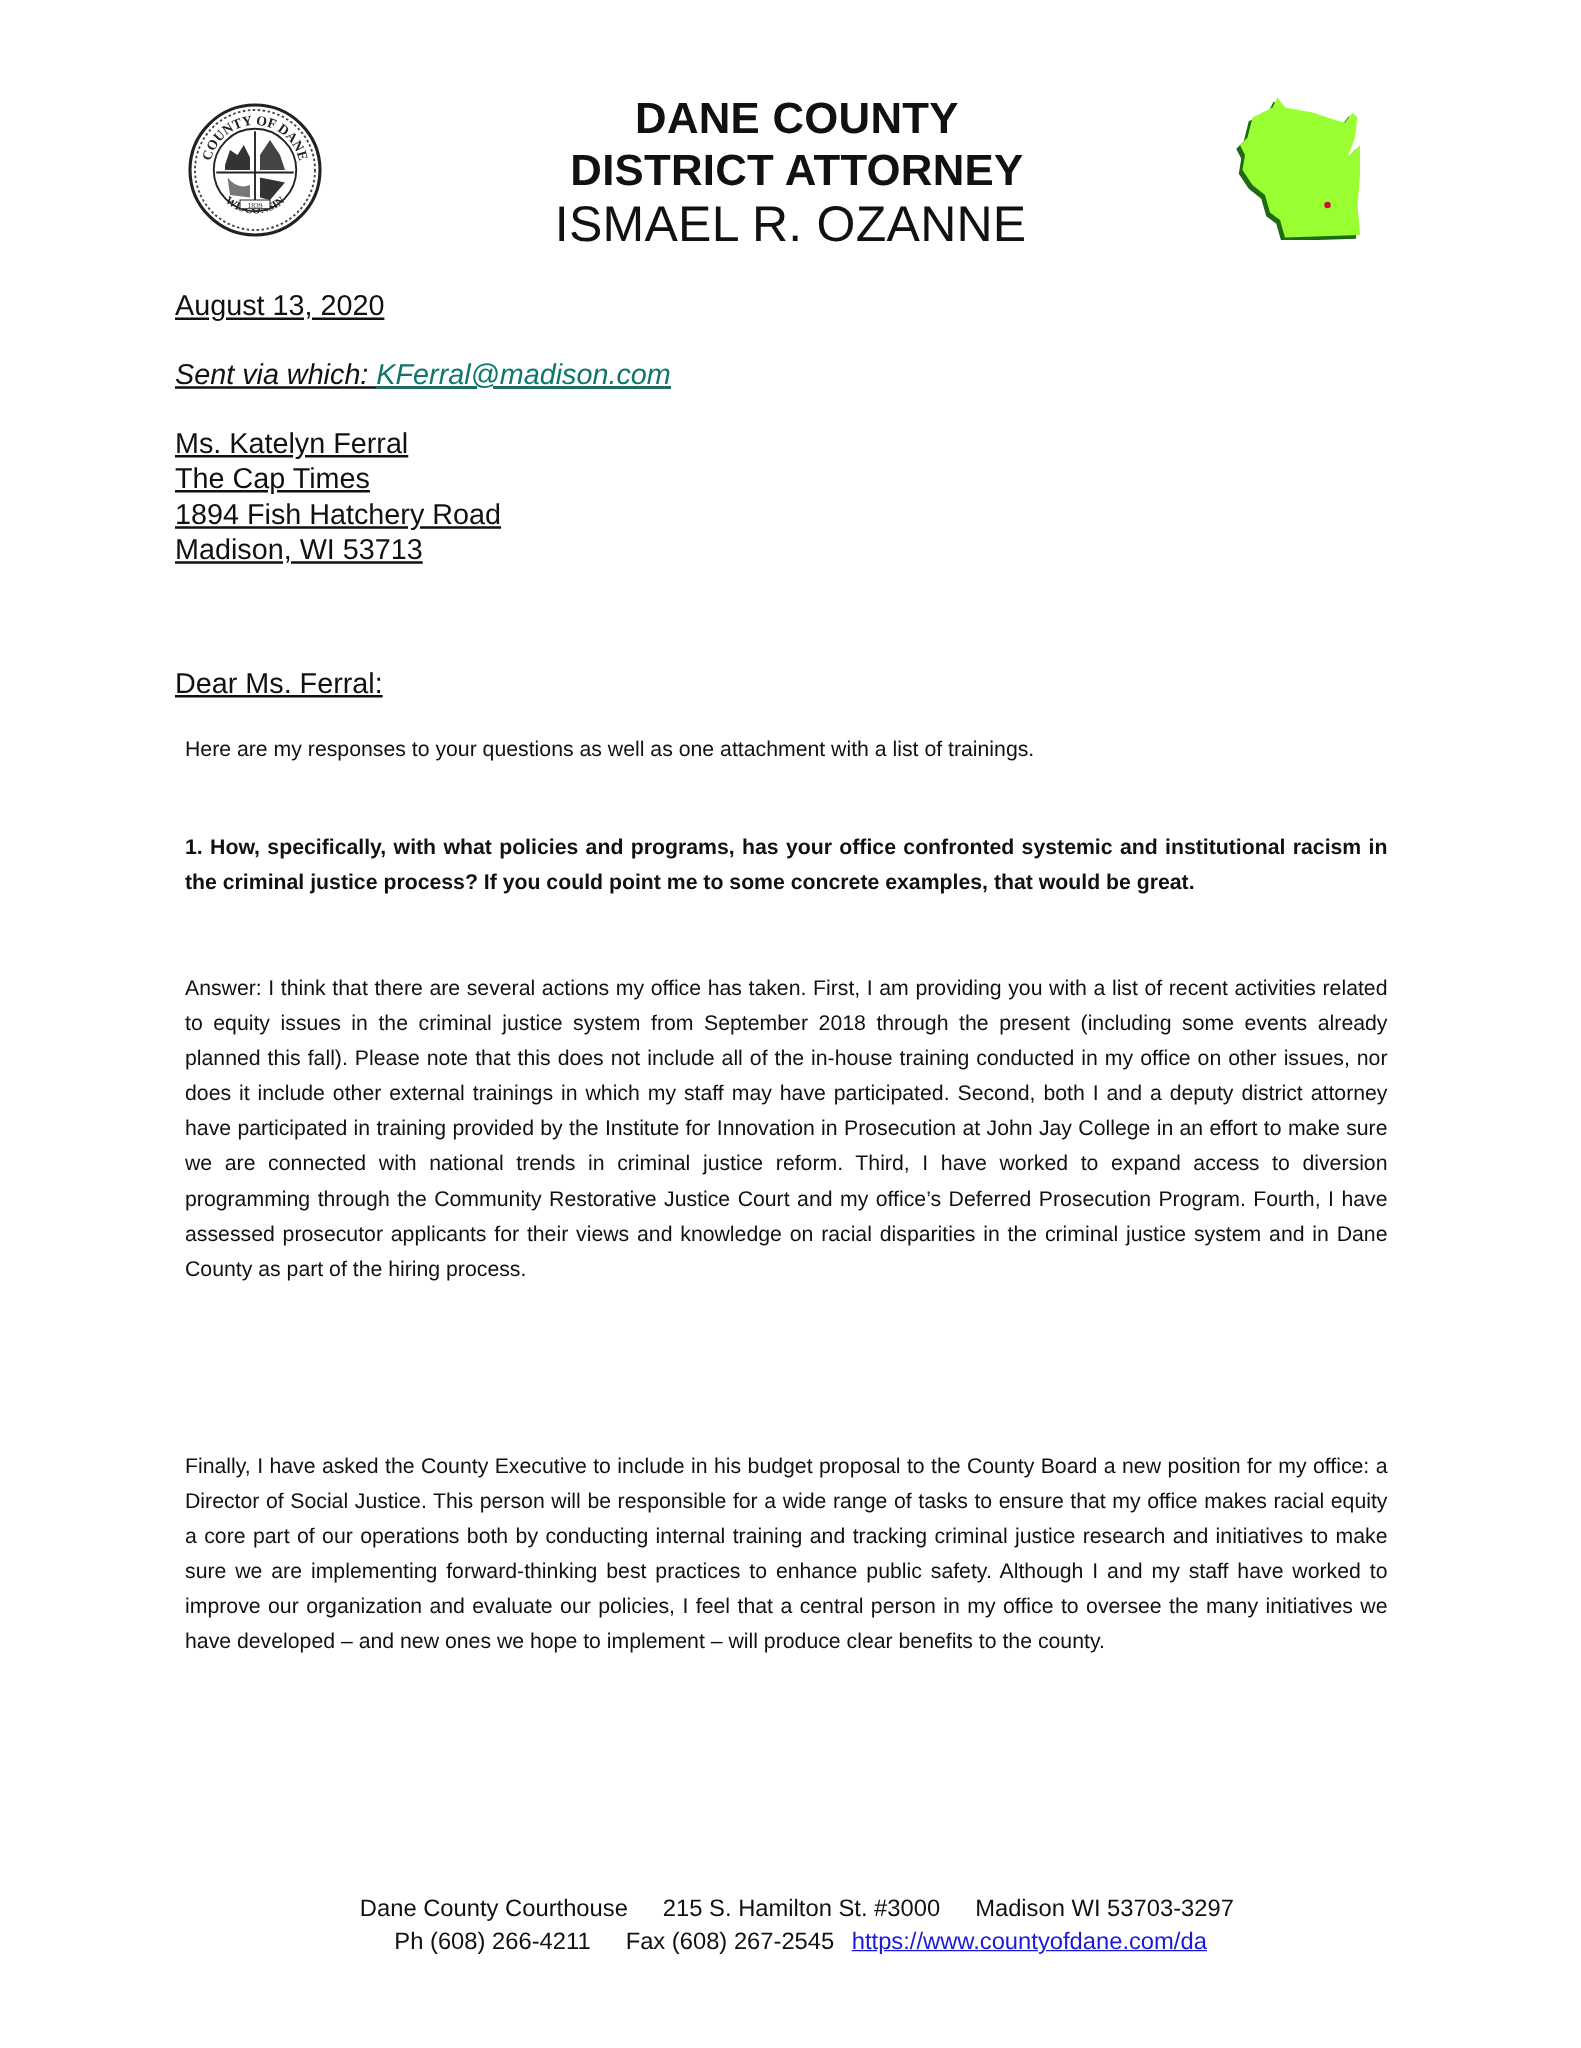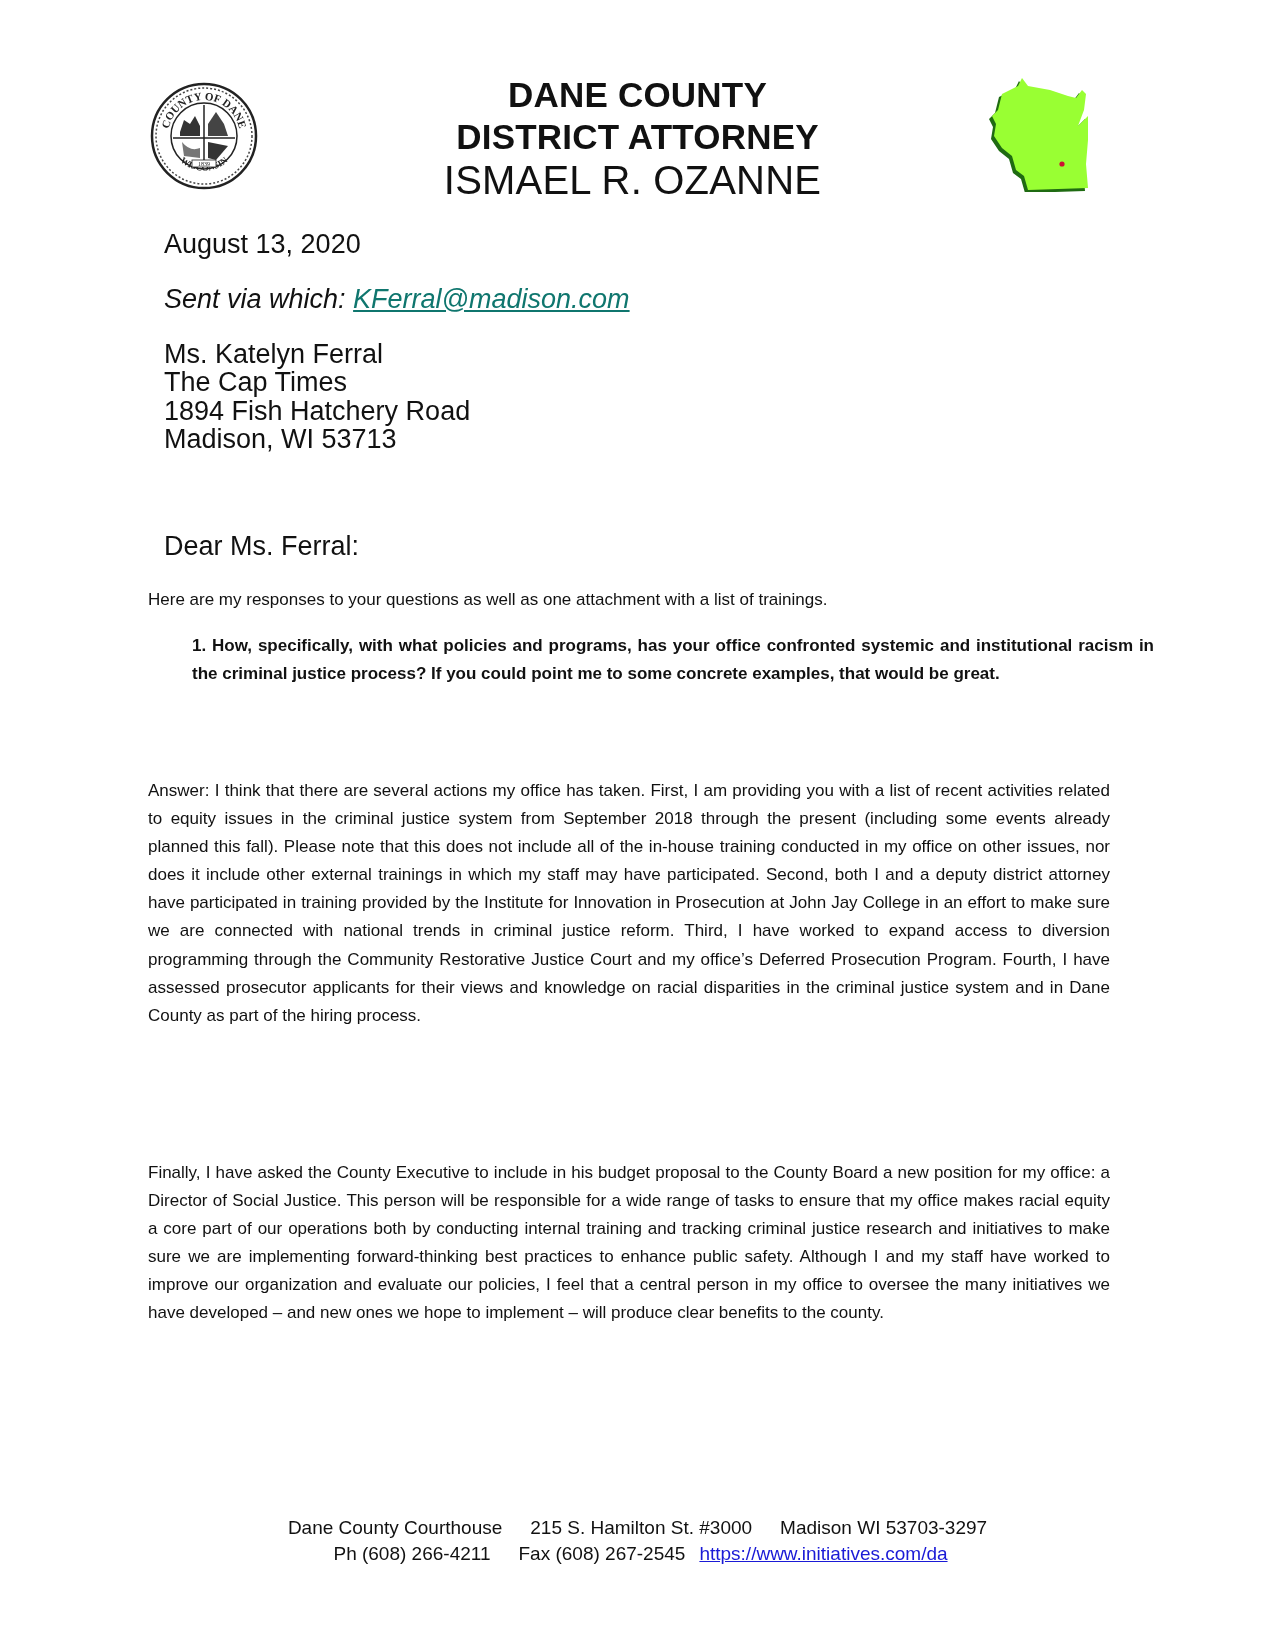--- a/index.html
+++ b/index.html
@@ -14,35 +14,35 @@
   .wimap { position: absolute; left: 988px; top: 76px; width: 110px; height: 116px; }
   .head-title {
     position: absolute; left: 0; width: 1265px; text-align: center;
     font-size: 35px; line-height: 40px; font-weight: bold; letter-spacing: 0.2px;
   }
   .head-t1 { top: 75px; left: 5px; }
   .head-t2 { top: 117px; left: 5px; }
   .head-name { top: 160px; left: 0; font-weight: normal; font-size: 40px; }
 
   
-  .txt { position: absolute; left: 164px; font-size: 27px; line-height: 28px; }
+  .txt { position: absolute; left: 140px; font-size: 23px; line-height: 28px; text-decoration: underline; }
   .date { top: 230px; }
   .sent { top: 285px; font-style: italic; }
   .sent a { color: #0f766e; text-decoration: underline; font-style: italic; }
   .addr { top: 340px; line-height: 28.3px; }
   .re { top: 477px; font-weight: bold; }
   .re .re-label { display: inline-block; width: 74px; }
   .salute { top: 532px; }
 
   .para {
     position: absolute; left: 148px; width: 962px; font-size: 17px; line-height: 28.1px;
     text-align: justify;
   }
   .p-intro { top: 586px; }
-  .p-q1 { top: 632px; font-weight: bold; margin-left: 44px; }
+  .p-q1 { top: 664px; font-weight: bold; }
   .p-ans { top: 777px; }
   .p-final { top: 1159px; }
 
   
   .footer {
     position: absolute; left: 0; width: 1265px; text-align: center;
     font-size: 19px; line-height: 25px; color: #111;
   }
   .foot1 { top: 1515px; left: 5px; }
   .foot2 { top: 1541px; left: 8px; }
@@ -105,15 +105,15 @@
 
 
   <div class="txt salute">Dear Ms. Ferral:</div>
 
   <div class="para p-intro">Here are my responses to your questions as well as one attachment with a list of trainings.</div>
   <div class="para p-q1">1. How, specifically, with what policies and programs, has your office confronted systemic and institutional racism in the criminal justice process? If you could point me to some concrete examples, that would be great.</div>
   <div class="para p-ans">Answer: I think that there are several actions my office has taken. First, I am providing you with a list of recent activities related to equity issues in the criminal justice system from September 2018 through the present (including some events already planned this fall).  Please note that this does not include all of the in-house training conducted in my office on other issues, nor does it include other external trainings in which my staff may have participated.  Second, both I and a deputy district attorney have participated in training provided by the Institute for Innovation in Prosecution at John Jay College in an effort to make sure we are connected with national trends in criminal justice reform. Third, I have worked to expand access to diversion programming through the Community Restorative Justice Court and my office’s Deferred Prosecution Program. Fourth, I have assessed prosecutor applicants for their views and knowledge on racial disparities in the criminal justice system and in Dane County as part of the hiring process.</div>
   <div class="para p-final">Finally, I have asked the County Executive to include in his budget proposal to the County Board a new position for my office: a Director of Social Justice. This person will be responsible for a wide range of tasks to ensure that my office makes racial equity a core part of our operations both by conducting internal training and tracking criminal justice research and initiatives to make sure we are implementing forward-thinking best practices to enhance public safety.  Although I and my staff have worked to improve our organization and evaluate our policies, I feel that a central person in my office to oversee the many initiatives we have developed – and new ones we hope to implement – will produce clear benefits to the county.</div>
 
   <div class="footer foot1"><span>Dane County Courthouse</span><span class="gap"></span><span>215 S. Hamilton St.  #3000</span><span class="gap"></span><span>Madison WI 53703-3297</span></div>
-  <div class="footer foot2"><span>Ph (608) 266-4211</span><span class="gap"></span><span>Fax (608) 267-2545</span><span class="gap2"></span><a>https://www.initiatives.com/da</a></div>
+  <div class="footer foot2"><span>Ph (608) 266-4211</span><span class="gap"></span><span>Fax (608) 267-2545</span><span class="gap2"></span><a>https://www.countyofdane.com/da</a></div>
 
 </div>
 
 </body></html>

